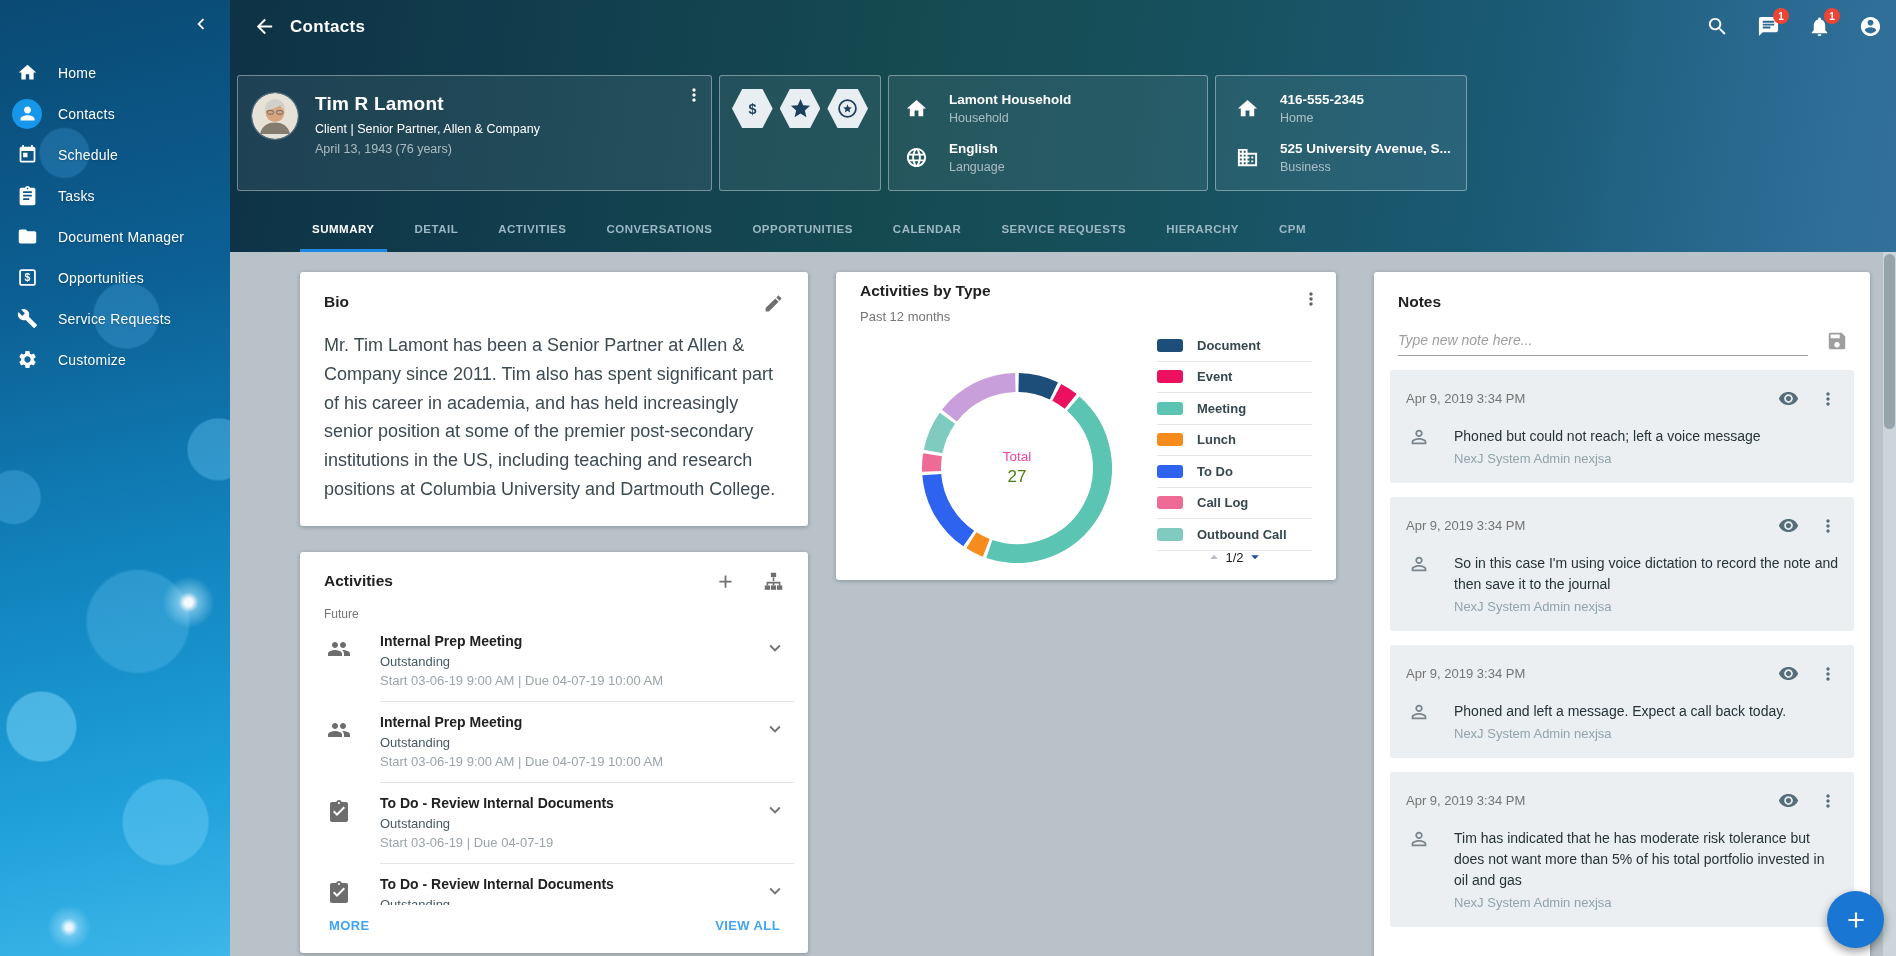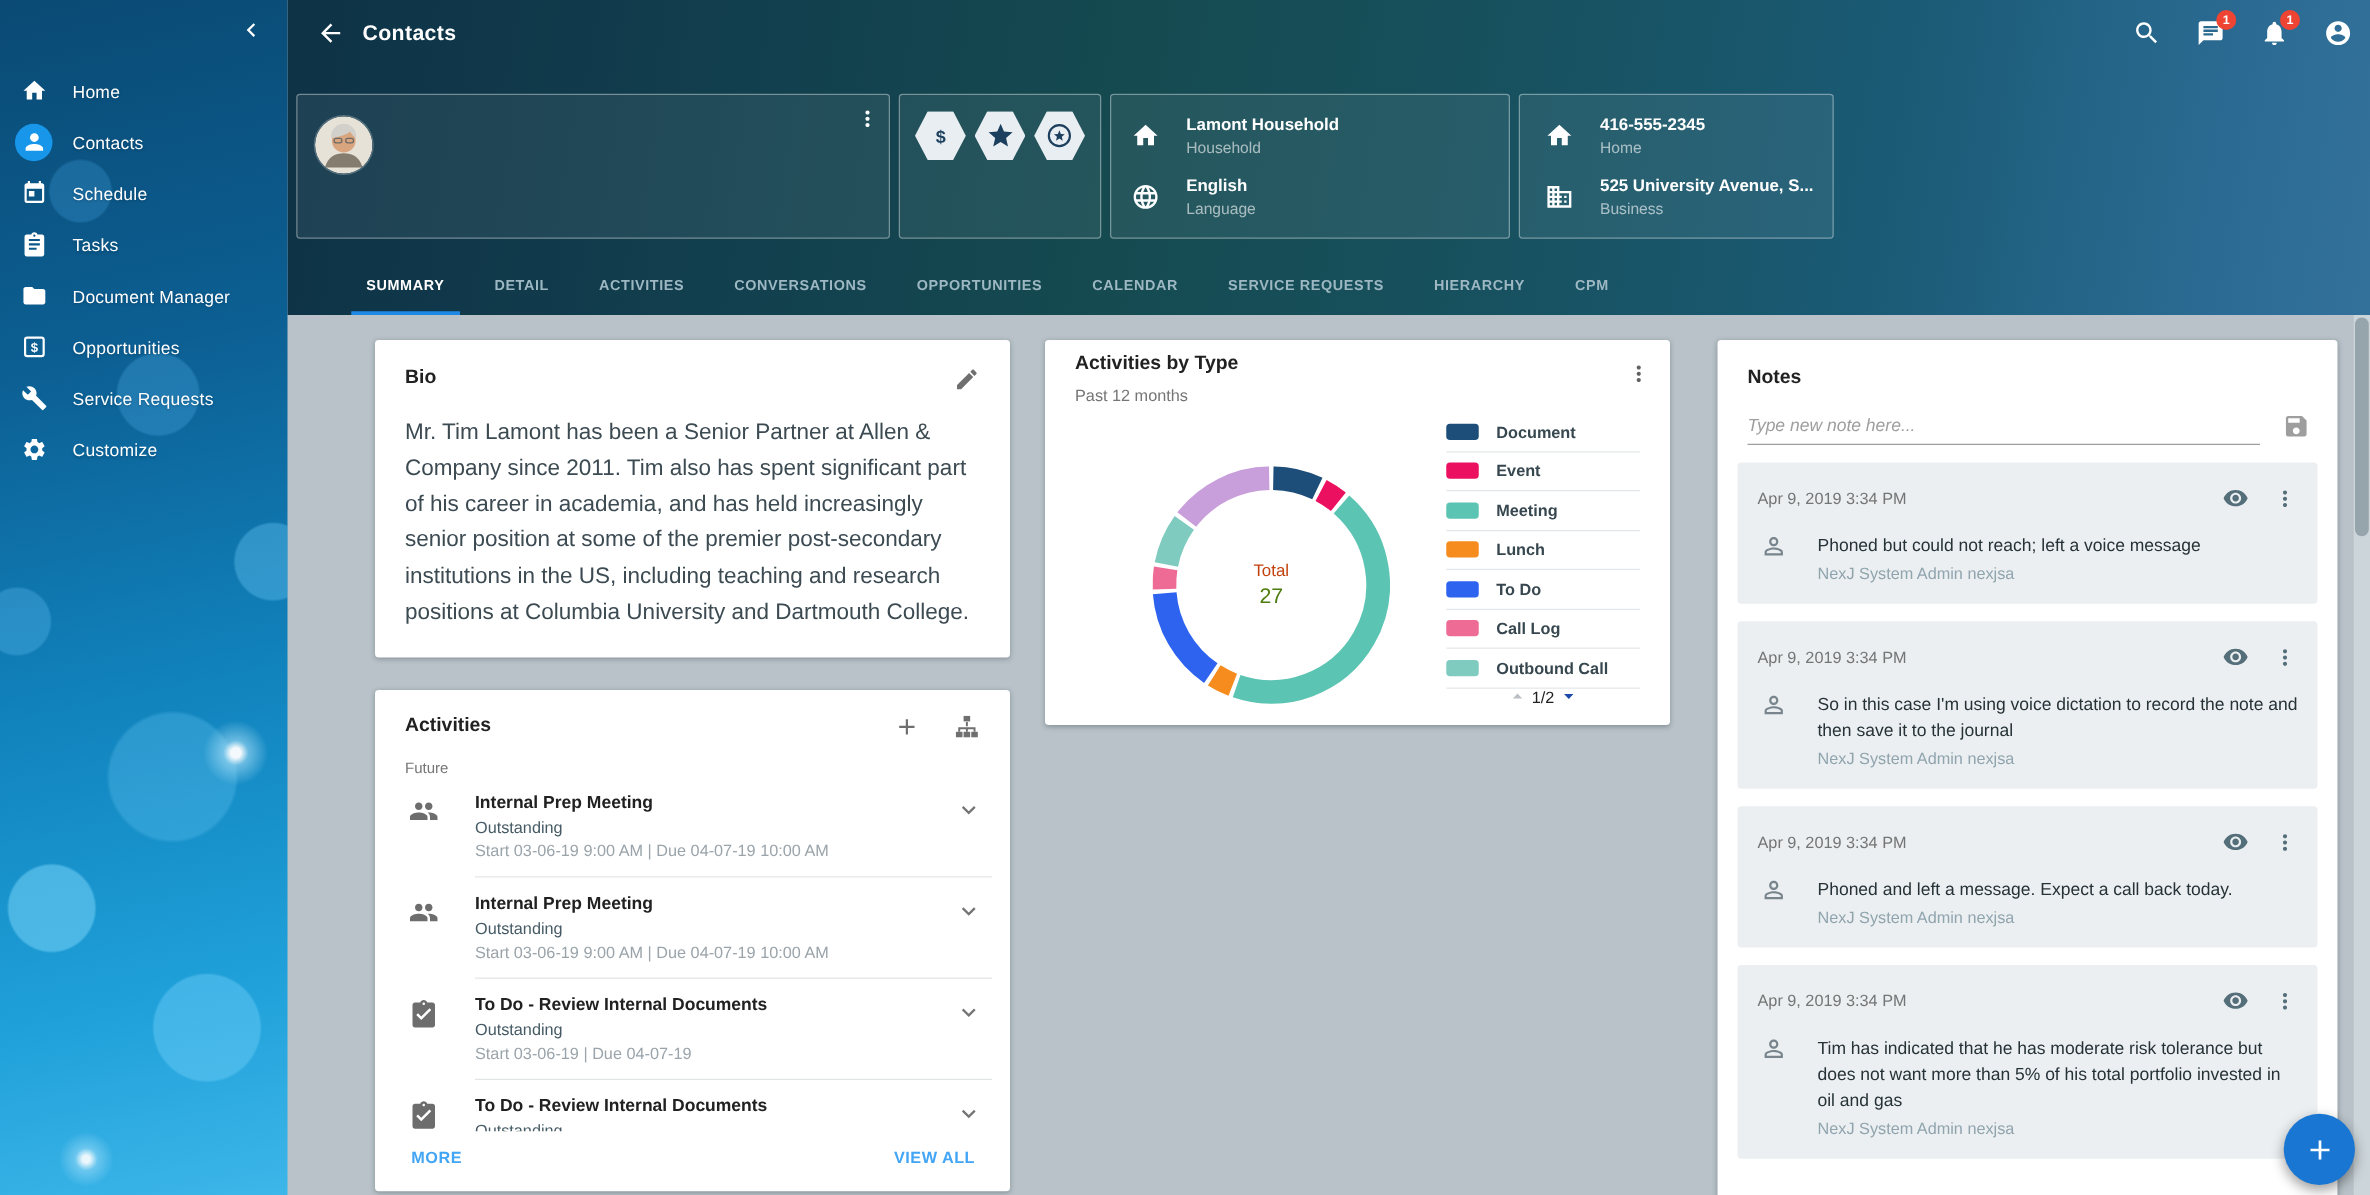--- a/index.html
+++ b/index.html
@@ -57,21 +57,21 @@
   .hex-icon { width:23px; height:23px; }
 
   .info-card { display:flex; flex-direction:column; justify-content:space-between; padding:11px 6px 11px 16px; }
   .household-card { width:320px; }
   .phone-card { width:252px; padding-left:20px; }
   .info-row { display:flex; align-items:center; height:43px; }
   .info-icon { width:23px; height:23px; color:#fff; margin-right:21px; flex:0 0 23px; }
   .info-value { font-size:13.5px; font-weight:700; color:#fff; white-space:nowrap; }
   .info-label { font-size:12.5px; color:rgba(255,255,255,.6); margin-top:4px; }
 
-  .tabs { display:flex; align-items:flex-end; padding-left:43px; flex:1; }
+  .tabs { display:flex; align-items:flex-end; padding-left:62px; flex:1; }
   .tab { position:relative; padding:0 20px 17px; color:#9db8c3; font-size:11.5px; font-weight:700; letter-spacing:.5px; cursor:pointer; white-space:nowrap; }
   .tab.active { color:#fff; }
   .tab.active::after { content:""; position:absolute; left:8px; right:8px; bottom:0; height:3px; background:#1e88e5; }
 
   
   .content { position:absolute; left:230px; top:252px; right:0; bottom:0; background:#b8c2c8; display:flex; padding:20px 26px 0 70px; gap:28px; }
   .card { background:#fff; border-radius:3px; box-shadow:0 1px 4px rgba(40,55,65,.35); }
 
   .col1 { width:508px; display:flex; flex-direction:column; }
   .bio-card { padding:21px 24px 22px; }
@@ -96,21 +96,21 @@
   .act-expand { width:22px; height:22px; color:#757575; margin:4px 8px 0 6px; cursor:pointer; }
   .act-footer { display:flex; justify-content:space-between; padding:13px 14px 12px 13px; }
   .text-btn { color:#42a5f5; font-size:13px; font-weight:700; letter-spacing:.4px; cursor:pointer; }
 
   .col2 { width:500px; }
   .chart-card { height:308px; position:relative; padding:10px 24px; }
   .chart-sub { font-size:13px; color:#757575; margin-top:9px; }
   .chart-kebab { position:absolute; top:17px; right:15px; width:20px; height:20px; color:#616161; cursor:pointer; }
   .donut-wrap { position:absolute; left:86px; top:101px; width:190px; height:190px; }
   .donut-center { position:absolute; inset:0; display:flex; flex-direction:column; align-items:center; justify-content:center; }
-  .donut-total-label { font-size:13.5px; color:#c2410c; }
+  .donut-total-label { font-size:13.5px; color:#ec4899; }
   .donut-total-value { font-size:17px; color:#4d7c0f; margin-top:3px; }
   .legend { position:absolute; top:58px; right:24px; width:155px; }
   .legend-item { display:flex; align-items:center; height:31.5px; border-bottom:1px solid #e4e7e9; cursor:pointer; }
   .swatch { width:26px; height:13px; border-radius:3px; margin-right:14px; flex:0 0 26px; }
   .legend-label { font-size:13px; font-weight:700; color:#37474f; white-space:nowrap; }
   .chart-pager { position:absolute; right:24px; bottom:14px; width:155px; display:flex; align-items:center; justify-content:center; gap:2px; }
   .pager-text { font-size:13px; color:#212121; }
   .pager-arrow { width:18px; height:18px; cursor:pointer; }
   .pager-up { color:#b9bfc4; }
   .pager-down { color:#1b49a8; }
@@ -282,20 +282,25 @@
       <span class="avatar">
         <svg viewBox="0 0 46 46">
             <circle cx="23" cy="23" r="23" fill="#e7e2d8"></circle>
             <path d="M8 41c2-8.5 8-11.5 15-11.5s13 3 15 11.5z" fill="#847c6f"></path>
             <circle cx="23" cy="19.5" r="9.5" fill="#d8a57f"></circle>
             <path d="M13 17.5c-1-6.5 4.2-11.5 10-11.5s11 5 9.9 11.5c-2.6-1.6-4.2-4.1-4.7-5.3-2.2 2.2-7.5 3.9-15.2 5.3z" fill="#d2d0ca"></path>
             <rect x="15.3" y="17.6" width="6.2" height="3.6" rx="1.6" fill="none" stroke="#6b6a66" stroke-width="1"></rect>
             <rect x="24.6" y="17.6" width="6.2" height="3.6" rx="1.6" fill="none" stroke="#6b6a66" stroke-width="1"></rect>
           </svg>
       </span>
+      <div class="contact-info">
+        <div class="contact-name">Tim R Lamont</div>
+        <div class="contact-role">Client | Senior Partner, Allen &amp; Company</div>
+        <div class="contact-dob">April 13, 1943 (76 years)</div>
+      </div>
       <span class="card-kebab icon">
           <svg viewBox="0 0 24 24">
             <path d="M12 8c1.1 0 2-.9 2-2s-.9-2-2-2-2 .9-2 2 .9 2 2 2zm0 2c-1.1 0-2 .9-2 2s.9 2 2 2 2-.9 2-2-.9-2-2-2zm0 6c-1.1 0-2 .9-2 2s.9 2 2 2 2-.9 2-2-.9-2-2-2z"></path>
           </svg>
         </span>
     </div>
 
     <div class="hcard badges-card">
 
         <span class="hexagon">

